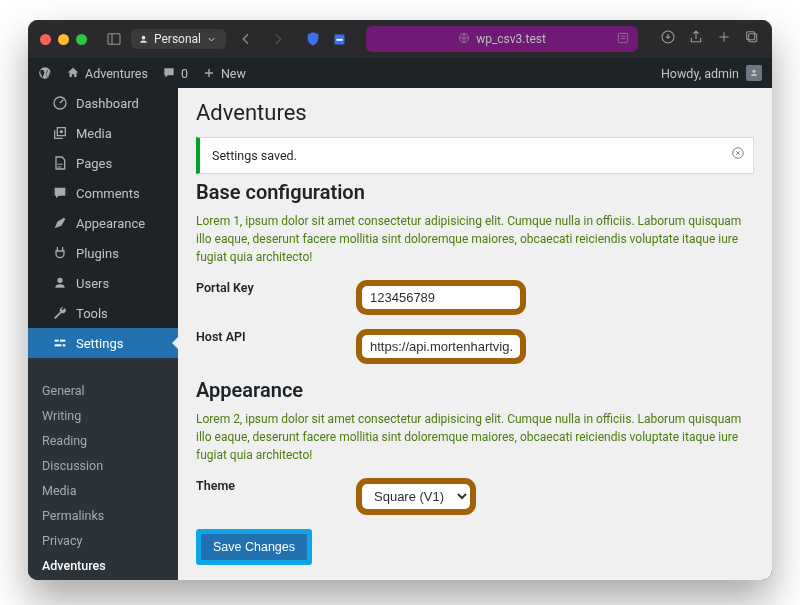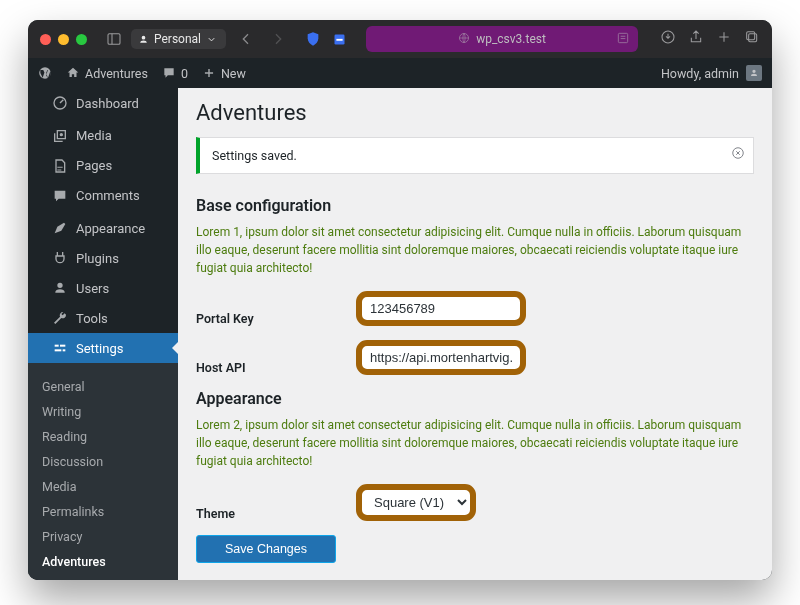--- a/index.html
+++ b/index.html
@@ -73,47 +73,47 @@
   padding:7px 24px; color:#c3c4c7; cursor:pointer;
 }
 .menu-item.active { background:#2271b1; color:#fff; position:relative; }
 .menu-item.active::after {
   content:''; position:absolute; right:-1px; top:50%; transform:translateY(-50%);
   border:7px solid transparent; border-right-color:#f0f0f1;
 }
 .menu-sep { height:10px; }
 .menu-icon { width:16px; height:16px; fill:#a7aaad; flex-shrink:0; }
 .menu-item.active .menu-icon { fill:#fff; }
-.submenu { background:#2c3338; padding:11px 0 6px 0; }
+.submenu { background:#2c3338; padding:20px 0 6px 0; }
 .submenu .sub-item { padding:5px 12px 5px 14px; font-size:12.5px; color:#a7aaad; cursor:pointer; }
 .submenu .sub-item.current { color:#fff; font-weight:500; }
 
 .content {
   flex:1; background:#f0f0f1; padding: 42px 18px 18px 18px; overflow:auto;
   color:#1d2327;
 }
 .page-title { font-size:22px; font-weight:400; margin-bottom:12px; }
 .notice {
   background:#fff; border:1px solid #dcdcde; border-left:4px solid #00a32a;
   padding:10px 12px; display:flex; align-items:center; font-size:12.5px;
   margin-bottom:4px; position:relative;
 }
 .notice .dismiss { position:absolute; right:8px; top:8px; cursor:pointer; }
-h3.sec { font-size:16px; font-weight:600; margin:22px 0 8px 0; }
+h3.sec { font-size:20px; font-weight:600; margin:6px 0 8px 0; }
 .desc { font-size:12px; color:#4d7c0f; line-height:1.5; margin-bottom:14px; }
-.form-row { display:flex; align-items:flex-end; margin-bottom:14px;margin-top:13px; }
+.form-row { display:flex; align-items:flex-start; margin-bottom:14px;margin-top:13px; }
 .form-row label { width:160px; font-size:12.5px; font-weight:600; }
 .form-row input[type=text], .form-row select {
   font-size:13px; padding:4px 8px; border:6px solid #a16207; border-radius:11px;
   background:#fff; width:170px; color:#2c3338;
 }
 .form-row select { width:120px; }
 .btn-primary {
-  background:#2271b1; color:#fff; border:1px solid #0ea5e9;
-  padding:6px 28px; font-size:12.5px; border-radius:3px; cursor:pointer;
+  background:#2271b1; color:#fff; border:5px solid #0ea5e9;
+  padding:6px 12px; font-size:12.5px; border-radius:3px; cursor:pointer;
 }
 </style>
 </head>
 <body>
 
 <div class="window-shadow">
 
   <div class="mac-chrome">
     <div class="traffic">
       <div class="dot red"></div>

